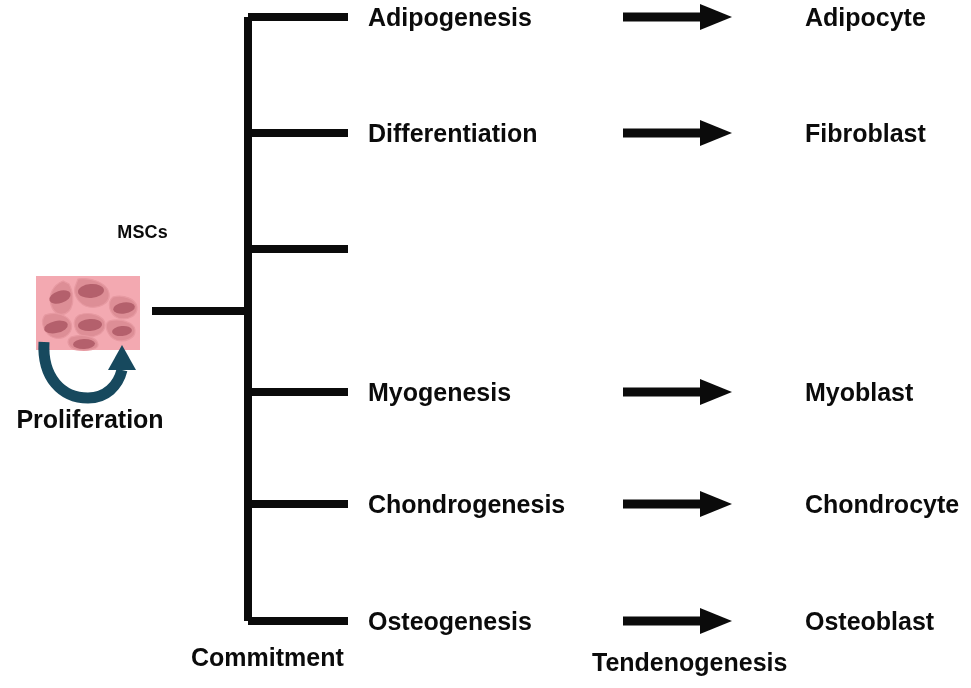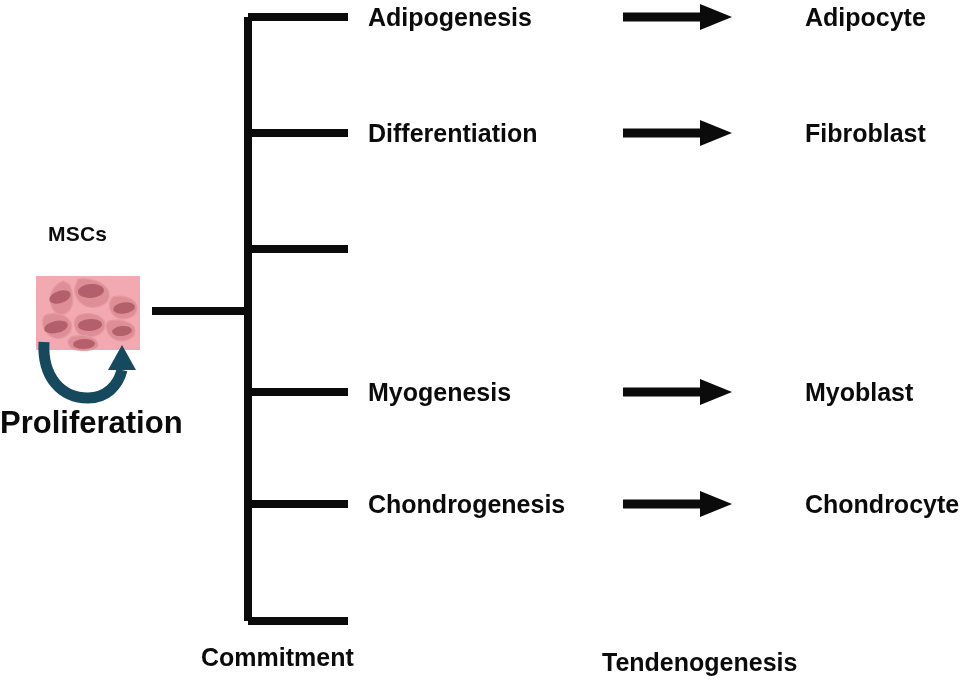--- a/index.html
+++ b/index.html
@@ -22,43 +22,43 @@
     width: 971px;
     height: 688px;
   }
 
   
   .source-label {
     position: absolute;
     left: 48px;
     top: 222px;
     width: 120px;
-    text-align: left;
-    font-size: 21px;
+    text-align: right;
+    font-size: 18px;
     font-weight: bold;
     color: #0b0b0b;
     letter-spacing: 0.2px;
     white-space: nowrap;
   }
 
   .cell-image {
     position: absolute;
     left: 35px;
     top: 275px;
     width: 106px;
     height: 76px;
   }
 
   .proliferation-label {
     position: absolute;
     left: 0px;
     top: 405px;
     width: 180px;
     text-align: center;
-    font-size: 31px;
+    font-size: 25px;
     font-weight: bold;
     color: #0b0b0b;
     white-space: nowrap;
   }
 
   .prolif-arrow {
     position: absolute;
     left: 28px;
     top: 338px;
     width: 122px;
@@ -112,21 +112,20 @@
     white-space: nowrap;
   }
 
   
   .caption {
     position: absolute;
     font-size: 25px;
     font-weight: bold;
     color: #0b0b0b;
     white-space: nowrap;
-    margin-left: 10px;
   }
   .caption-commitment { left: 191px; top: 643px; }
   .caption-differentiation { left: 592px; top: 648px; }
 </style>
 </head>
 <body>
 
 <div id="diagram">
 
   <div class="source-label">MSCs</div>
@@ -206,17 +205,25 @@
 
   <div class="row" style="top:482px">
     <div class="lineage-label">Chondrogenesis</div>
     <svg class="diff-arrow" viewBox="0 0 115 44">
       <path d="M3 22 L88 22" stroke="#0b0b0b" stroke-width="9" fill="none"></path>
       <path d="M80 9 L112 22 L80 35 Z" fill="#0b0b0b"></path>
     </svg>
     <div class="product-label">Chondrocyte</div>
   </div>
 
+  <div class="row" style="top:599px">
+    <div class="lineage-label">Osteogenesis</div>
+    <svg class="diff-arrow" viewBox="0 0 115 44">
+      <path d="M3 22 L88 22" stroke="#0b0b0b" stroke-width="9" fill="none"></path>
+      <path d="M80 9 L112 22 L80 35 Z" fill="#0b0b0b"></path>
+    </svg>
+    <div class="product-label">Osteoblast</div>
+  </div>
 
   <div class="caption caption-commitment">Commitment</div>
   <div class="caption caption-differentiation">Tendenogenesis</div>
 
 </div>
 
 </body></html>

